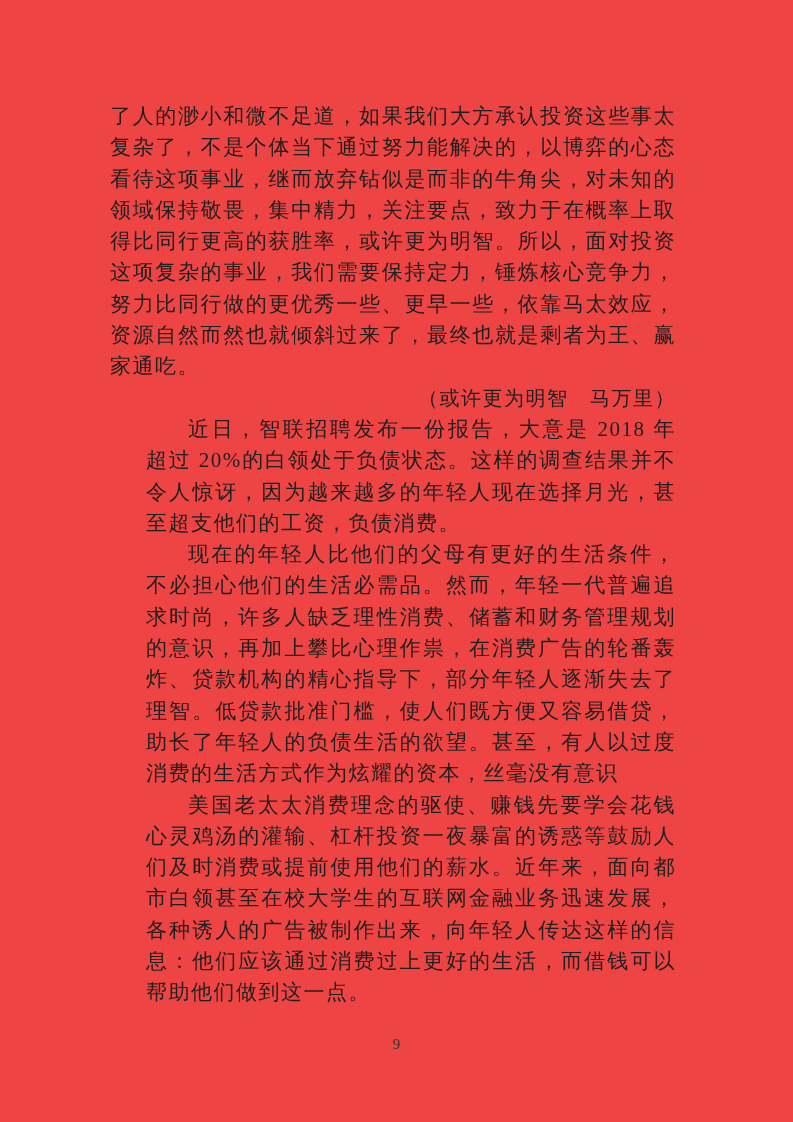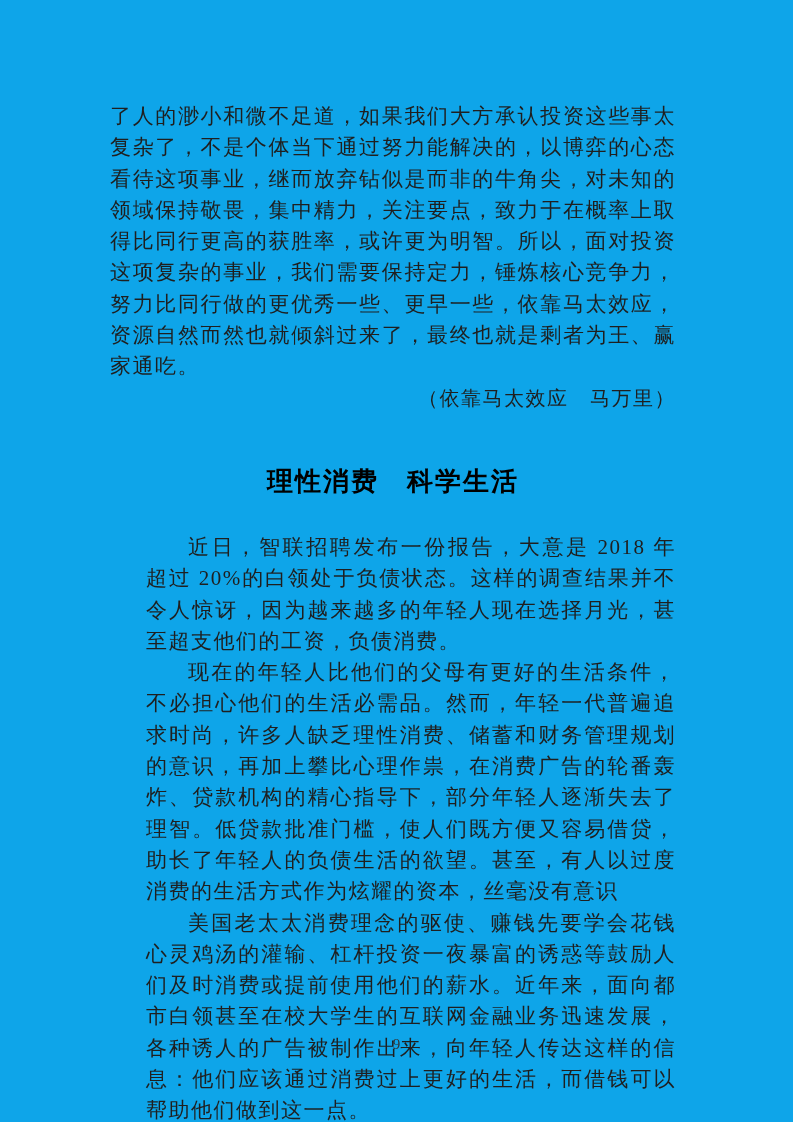--- a/index.html
+++ b/index.html
@@ -5,21 +5,21 @@
   html, body {
     margin: 0;
     padding: 0;
     background: #888;
   }
   .page {
     position: relative;
     width: 793px;
     height: 1122px;
     margin: 0 auto;
-    background: #0ea5e9;
+    background: #ef4444;
     font-family: "Liberation Serif", "DejaVu Serif", serif;
     color: #1f1f1f;
     overflow: hidden;
   }
   .content {
     position: absolute;
     left: 110px;
     top: 101px;
     width: 566px;
   }
@@ -64,23 +64,22 @@
   }
 </style>
 </head>
 <body>
 
 <div class="page">
   <div class="content">
 
     <p class="para">了人的渺小和微不足道，如果我们大方承认投资这些事太复杂了，不是个体当下通过努力能解决的，以博弈的心态看待这项事业，继而放弃钻似是而非的牛角尖，对未知的领域保持敬畏，集中精力，关注要点，致力于在概率上取得比同行更高的获胜率，或许更为明智。所以，面对投资这项复杂的事业，我们需要保持定力，锤炼核心竞争力，努力比同行做的更优秀一些、更早一些，依靠马太效应，资源自然而然也就倾斜过来了，最终也就是剩者为王、赢家通吃。</p>
 
-    <p class="attribution">（依靠马太效应　马万里）</p>
+    <p class="attribution">（或许更为明智　马万里）</p>
 
-    <h1 class="article-title">理性消费　科学生活</h1>
 
     <p class="para indent">近日，智联招聘发布一份报告，大意是 2018 年超过 20%的白领处于负债状态。这样的调查结果并不令人惊讶，因为越来越多的年轻人现在选择月光，甚至超支他们的工资，负债消费。</p>
 
     <p class="para indent">现在的年轻人比他们的父母有更好的生活条件，不必担心他们的生活必需品。然而，年轻一代普遍追求时尚，许多人缺乏理性消费、储蓄和财务管理规划的意识，再加上攀比心理作祟，在消费广告的轮番轰炸、贷款机构的精心指导下，部分年轻人逐渐失去了理智。低贷款批准门槛，使人们既方便又容易借贷，助长了年轻人的负债生活的欲望。甚至，有人以过度消费的生活方式作为炫耀的资本，丝毫没有意识</p>
 
     <p class="para indent">美国老太太消费理念的驱使、赚钱先要学会花钱心灵鸡汤的灌输、杠杆投资一夜暴富的诱惑等鼓励人们及时消费或提前使用他们的薪水。近年来，面向都市白领甚至在校大学生的互联网金融业务迅速发展，各种诱人的广告被制作出来，向年轻人传达这样的信息：他们应该通过消费过上更好的生活，而借钱可以帮助他们做到这一点。</p>
 
   </div>
 
   <div class="page-number">9</div>

